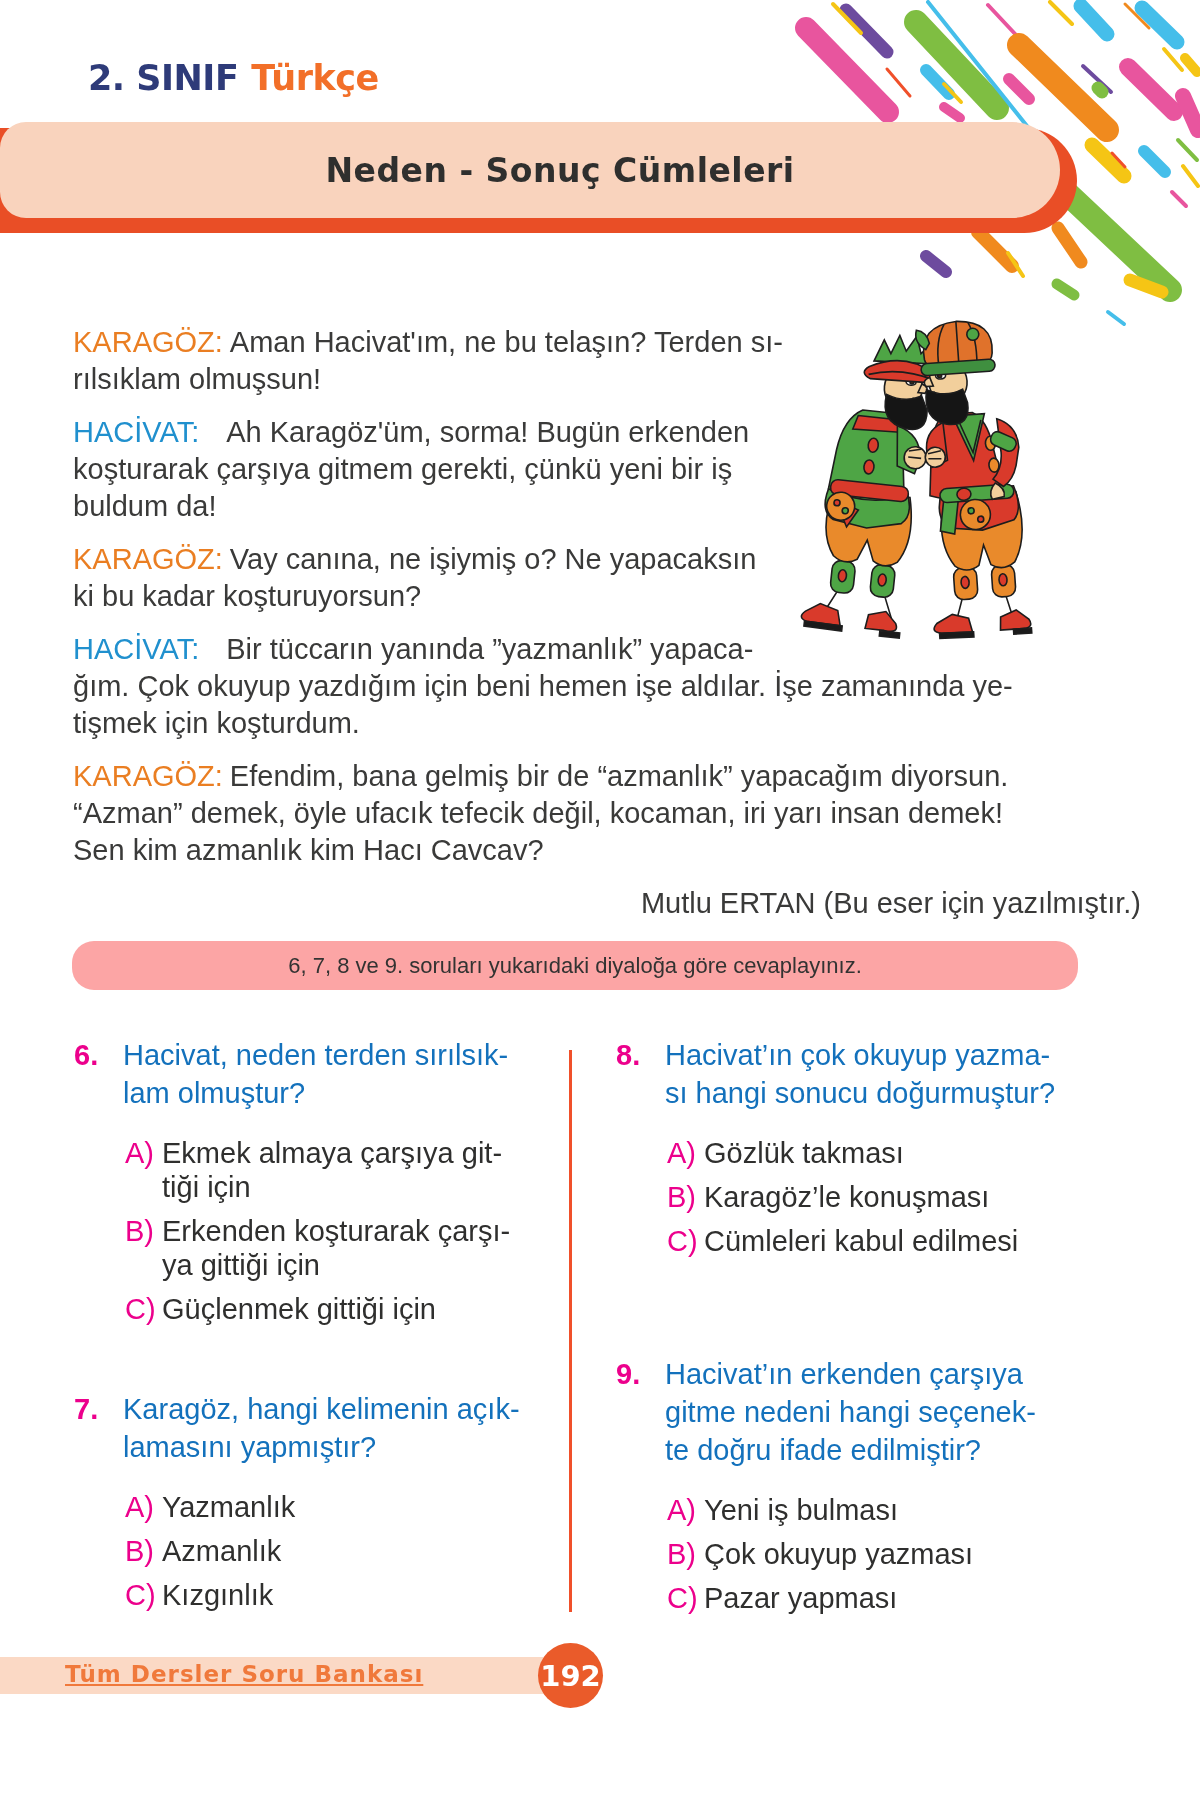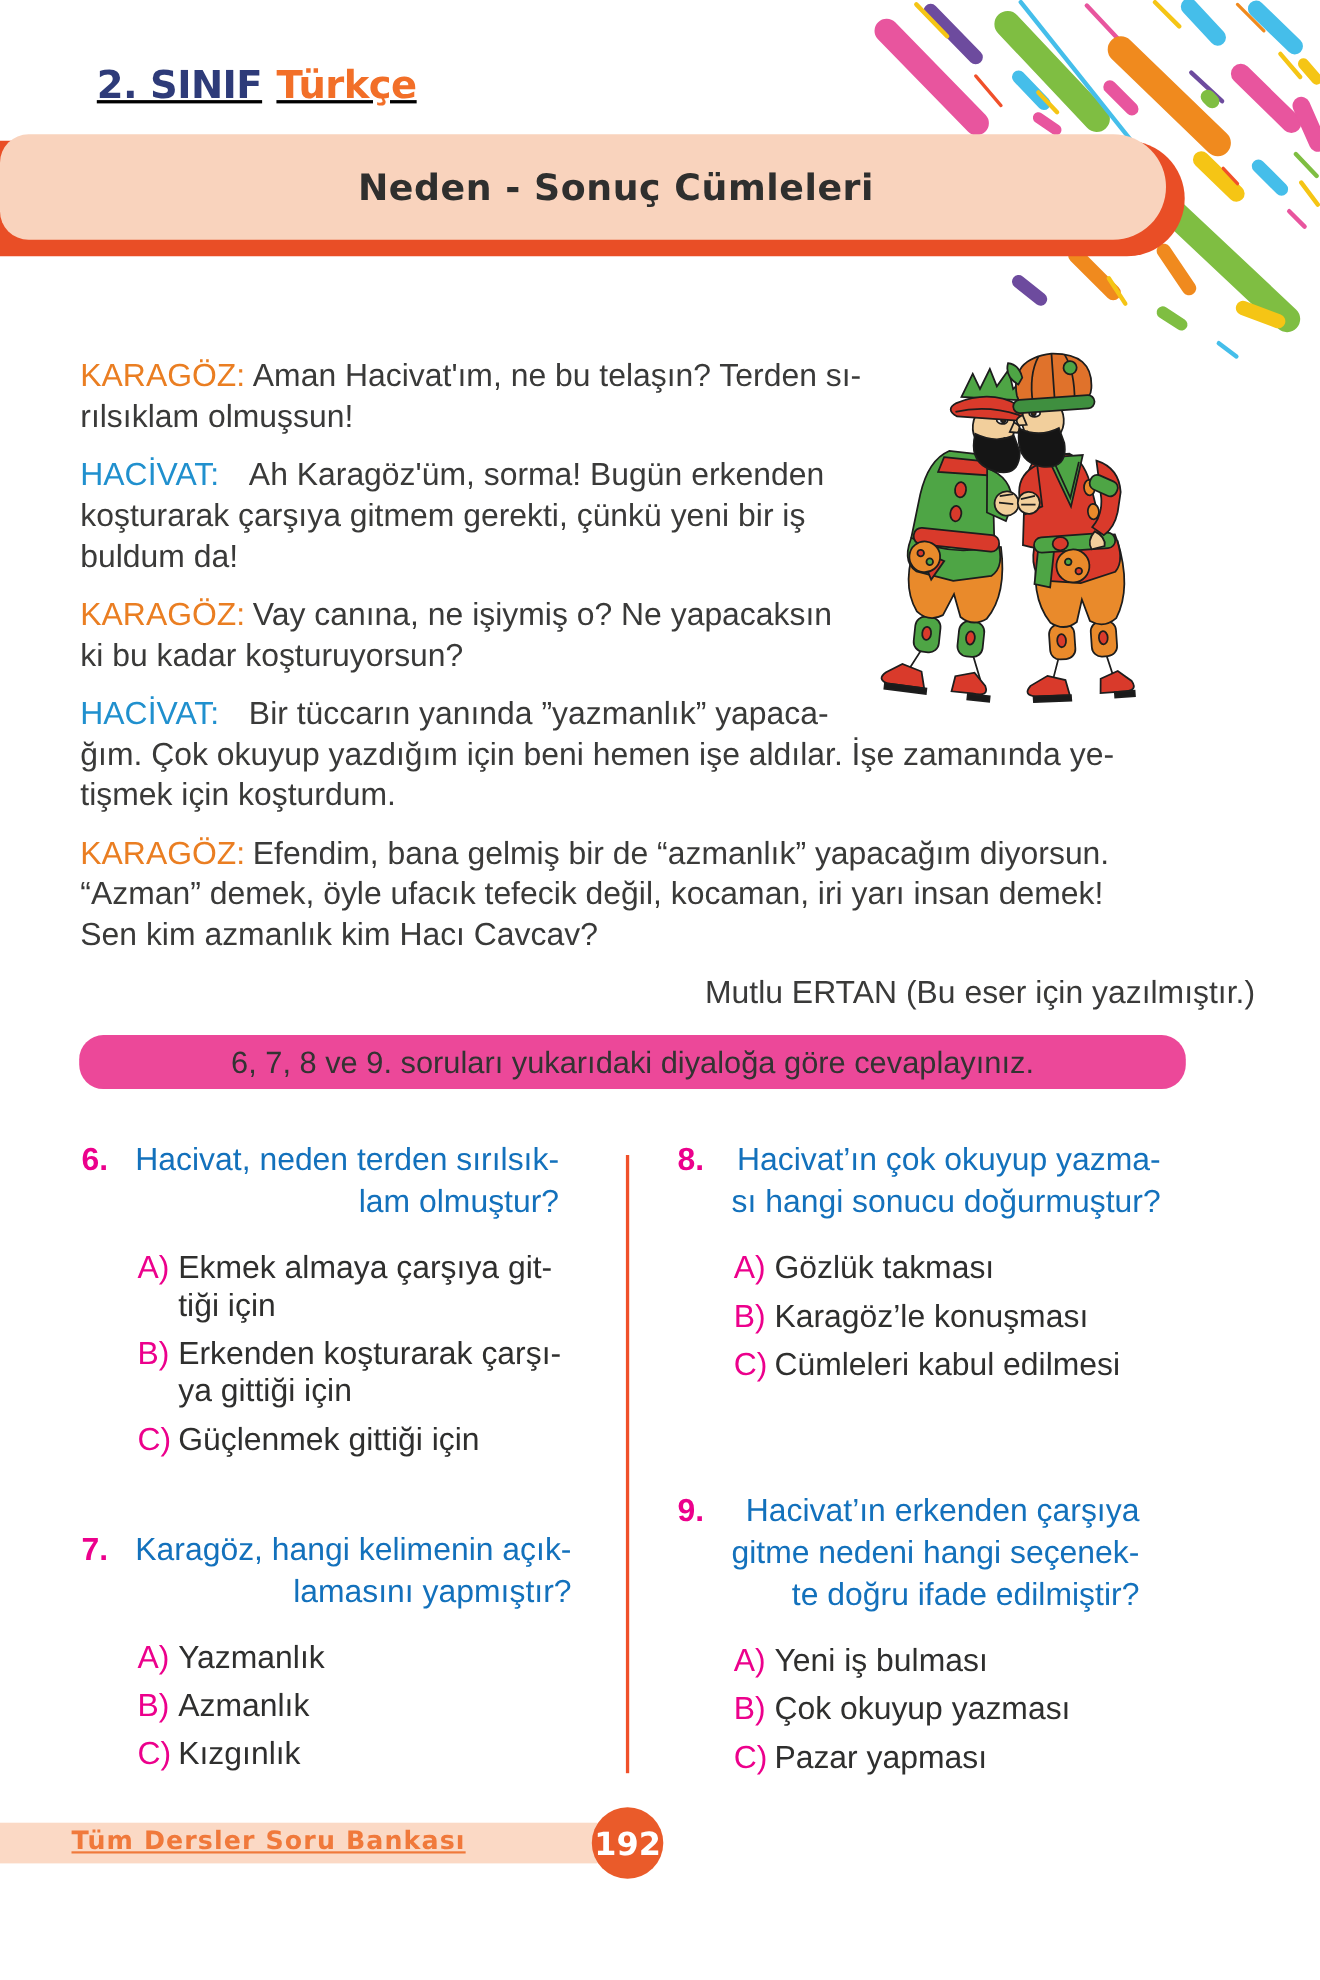--- a/index.html
+++ b/index.html
@@ -6,21 +6,21 @@
   body{
     width:1200px;height:1800px;position:relative;background:#ffffff;
     font-family:"Liberation Sans", sans-serif;overflow:hidden;
     -webkit-font-smoothing:antialiased;
   }
   
   #decor-svg{position:absolute;left:0;top:0;width:1200px;height:360px;z-index:0;}
   
   #brand{
     position:absolute;left:88px;top:58px;z-index:3;
-    font-family:"DejaVu Sans", sans-serif;font-weight:800;font-size:35px;letter-spacing:-0.5px;text-decoration:underline;
+    font-family:"DejaVu Sans", sans-serif;font-weight:800;font-size:35px;letter-spacing:-0.5px;
   }
   #brand .grade{color:#2E3B79;}
   #brand .subject{color:#F26F28;margin-left:13px;}
   
   #title-red{
     position:absolute;left:0;top:128px;width:1077px;height:105px;z-index:1;
     background:#E94E26;border-radius:0 54px 54px 0;
   }
   #title-banner{
     position:absolute;left:0;top:122px;width:1060px;height:96px;z-index:2;
@@ -41,32 +41,32 @@
   .dlabel{display:inline;}
   .speaker-karagoz{color:#EA7E22;margin-right:7px;}
   .speaker-hacivat{color:#2090CE;margin-right:27px;}
   #attribution{text-align:right;line-height:37px;margin-top:15px;padding-right:8px;}
   
   #puppets{position:absolute;left:798px;top:295px;width:238px;height:352px;z-index:1;}
   #puppets path, #puppets ellipse, #puppets circle, #puppets rect{stroke:#1d1d1d;stroke-width:1.6;}
   
   #instruction{
     position:absolute;left:72px;top:941px;width:1006px;height:49px;z-index:2;
-    background:#ec4899;border-radius:22px;
+    background:#fca5a5;border-radius:22px;
     display:flex;align-items:center;justify-content:center;
-    font-size:28px;color:#333332;
+    font-size:22px;color:#333332;
   }
   
   #divider{position:absolute;left:569px;top:1050px;width:3px;height:562px;background:#F0502A;z-index:1;}
   .qcol{position:absolute;top:1036px;font-size:29px;color:#2F2F2E;z-index:2;}
   #col-left{left:74px;width:450px;}
   #col-right{left:616px;width:480px;}
   .question{display:flex;margin-bottom:24px;}
   .q-num{flex:0 0 49px;font-weight:700;color:#EC008C;line-height:38px;}
-  .q-text{line-height:38px;color:#1371BC;white-space:nowrap;text-align:right;}
+  .q-text{line-height:38px;color:#1371BC;white-space:nowrap;}
   .options{margin:0;}
   #col-left .options-0{margin-bottom:64px;}
   #col-right .options-0{margin-bottom:97px;}
   .option{display:flex;margin-left:51px;margin-bottom:10px;}
   .opt-letter{flex:0 0 37px;color:#EC008C;line-height:34px;}
   .opt-text{line-height:34px;white-space:nowrap;}
   
   #footer-bar{position:absolute;left:0;top:1657px;width:543px;height:37px;background:#FBD9C5;z-index:1;}
   #footer-title{
     position:absolute;left:65px;top:1661px;z-index:2;

